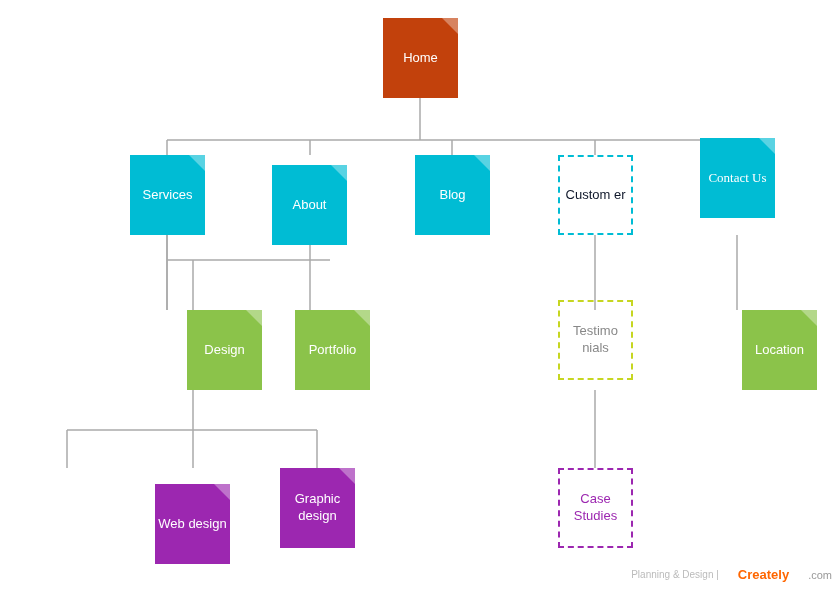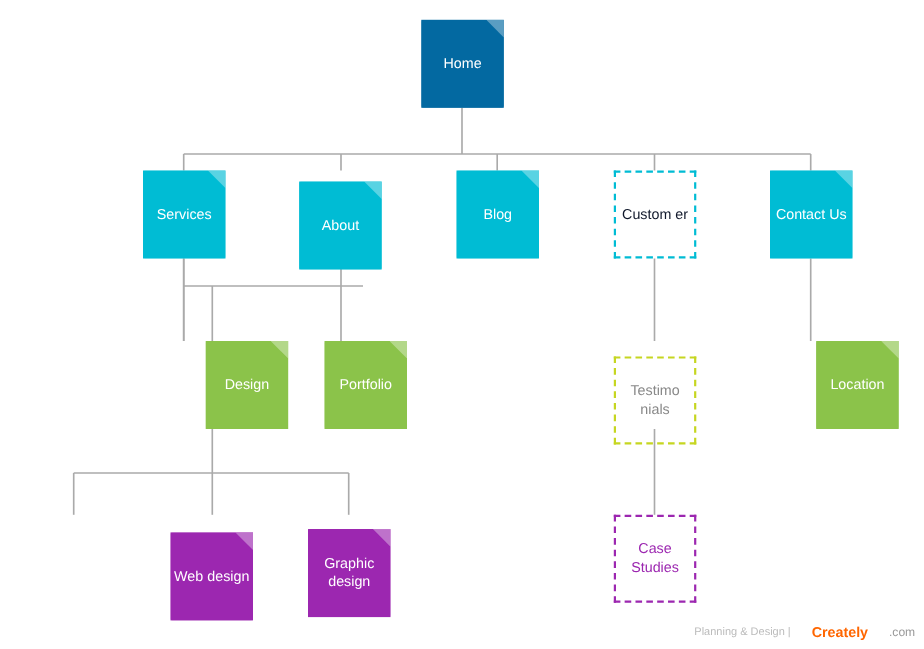--- a/index.html
+++ b/index.html
@@ -73,21 +73,21 @@
       clip-path: polygon(0 0, 100% 100%, 100% 0);
     }
 
     .doc-shape span {
       position: relative;
       z-index: 1;
       line-height: 1.3;
     }
 
     
-    .blue { background: #0369a1; color: #fff; }
+    .blue { background: #c2410c; color: #fff; }
     .teal { background: #00BCD4; color: #fff; }
     .green { background: #8BC34A; color: #fff; }
     .purple { background: #9C27B0; color: #fff; }
 
     
     .teal-dashed {
       background: transparent !important;
       border: 2px dashed #00BCD4;
       color: #0f172a;
     }
@@ -116,30 +116,30 @@
       background: transparent !important;
     }
     .purple-dashed::after { display: none; }
 
     
     #home { left: 383px; top: 18px; }
     #services { left: 130px; top: 155px; }
     #about { left: 272px; top: 155px; }
     #blog { left: 415px; top: 155px; }
     #customer { left: 558px; top: 155px; }
-    #contact { left: 700px; top: 155px; }
+    #contact { left: 700px; top: 138px; font-family: Liberation Serif, serif; }
 
     #design { left: 155px; top: 310px; }
     #portfolio { left: 295px; top: 310px; }
-    #testimonials { left: 558px; top: 324px; justify-content: flex-end; }
+    #testimonials { left: 558px; top: 300px; justify-content: flex-end; }
     #location { left: 700px; top: 310px; }
 
     #print { left: 30px; top: 468px; }
     #web { left: 155px; top: 484px; }
-    #graphic { left: 280px; top: 468px; margin-top: 13px; }
+    #graphic { left: 280px; top: 468px; }
     #case { left: 558px; top: 468px; }
 
     
     .watermark {
       position: absolute;
       bottom: 8px;
       right: 8px;
       font-size: 11px;
       color: #999;
       display: flex;

